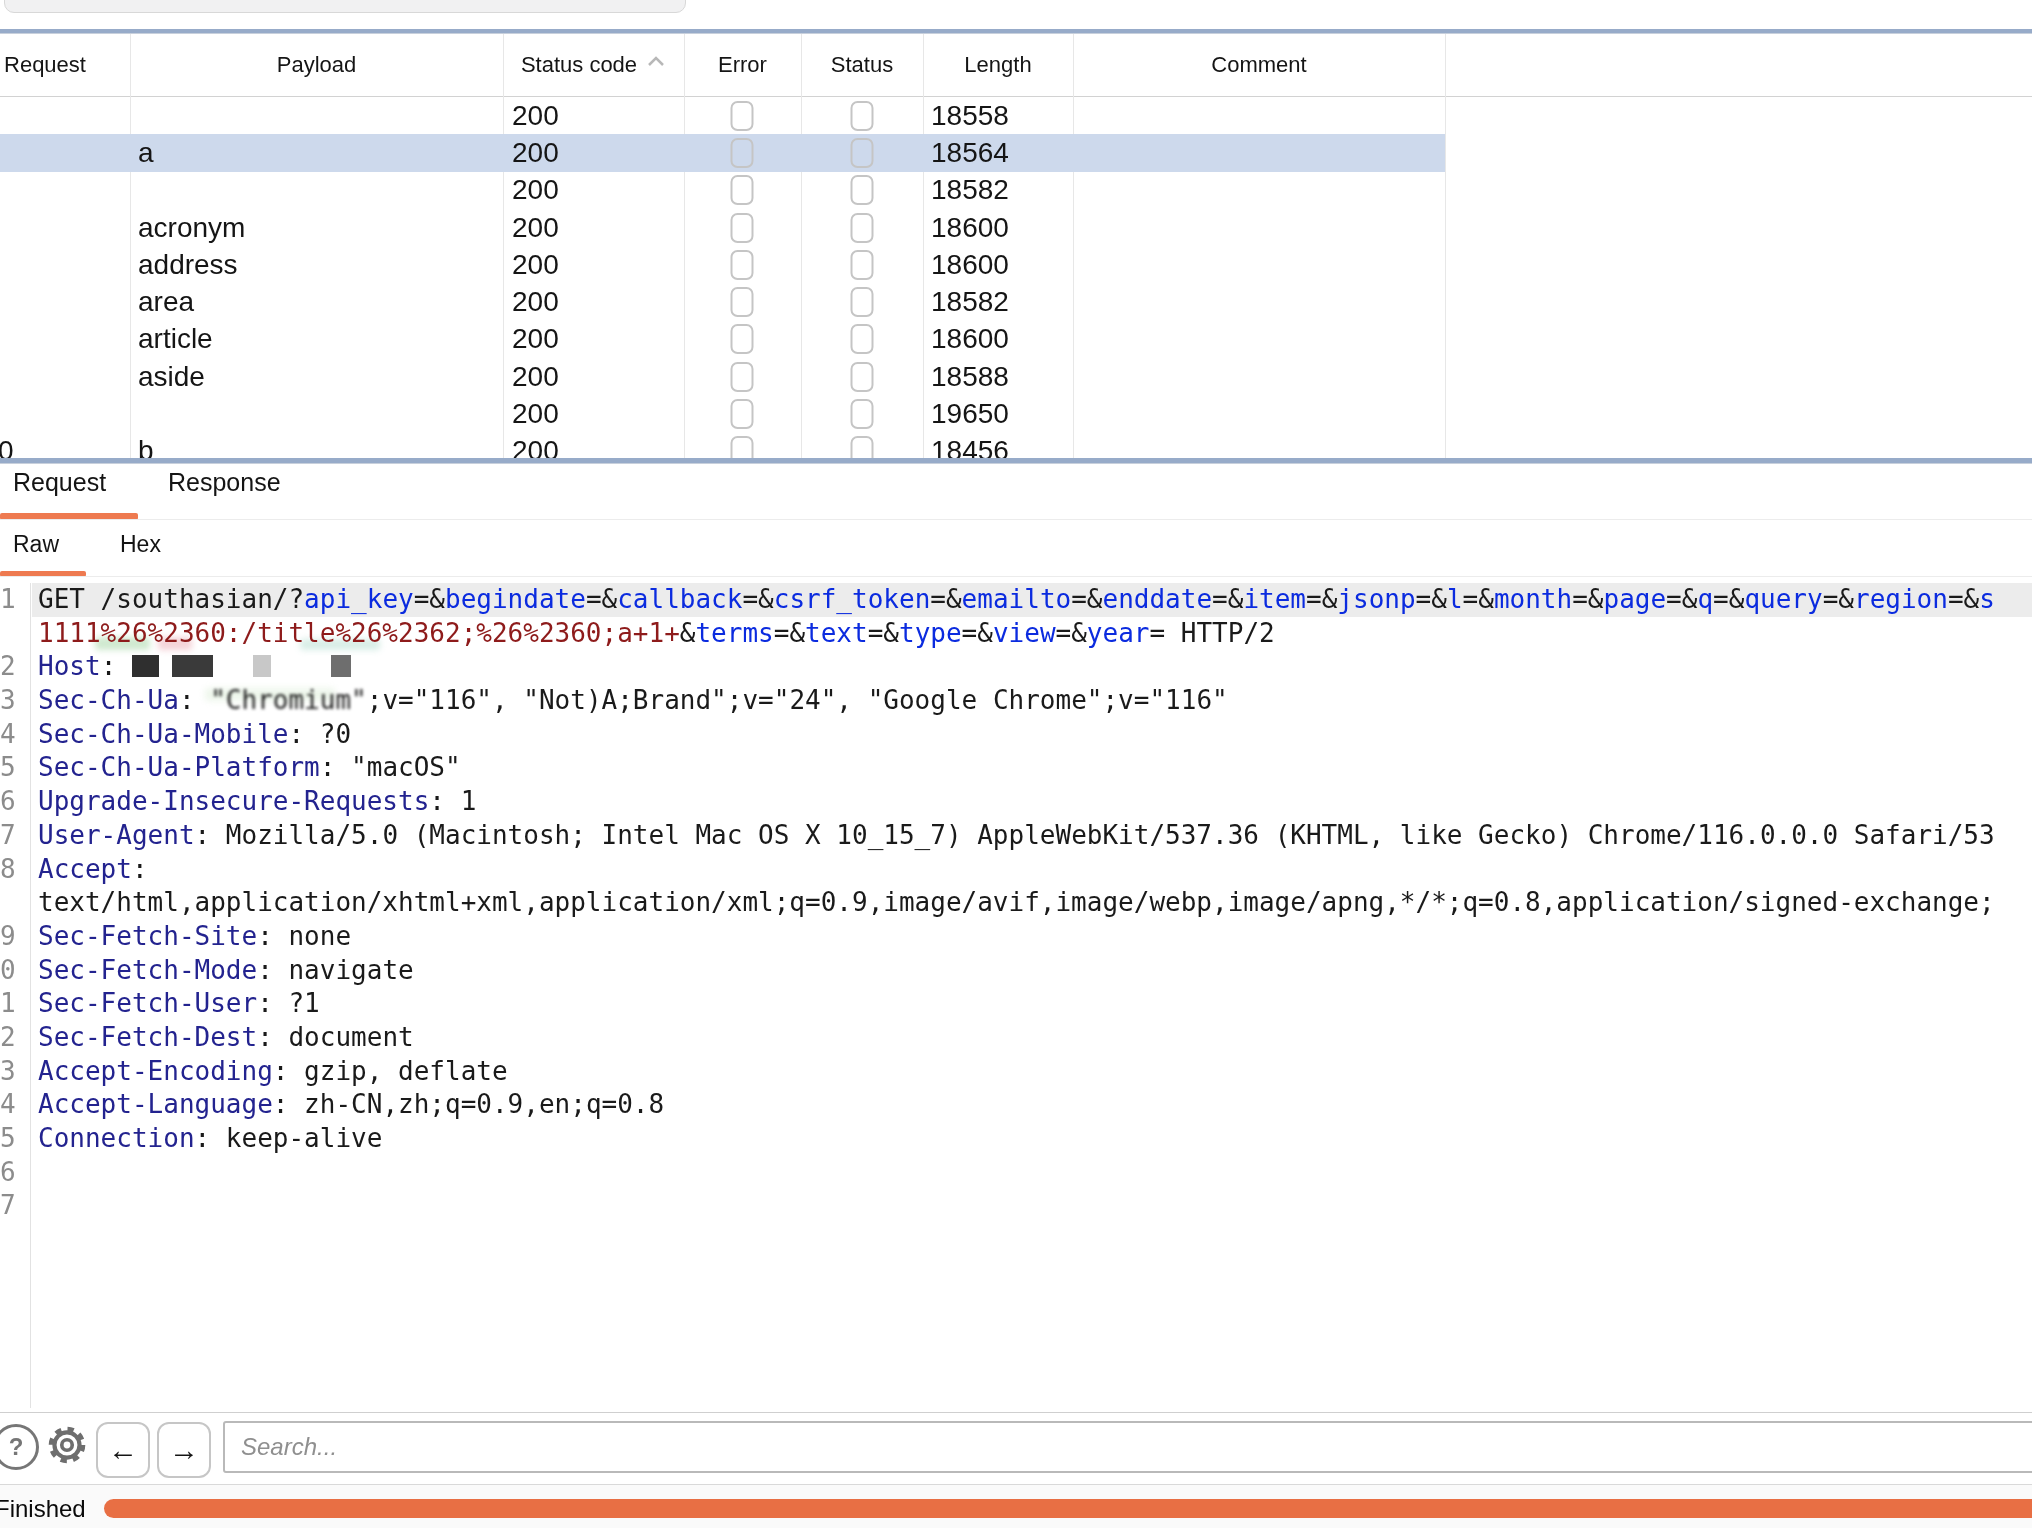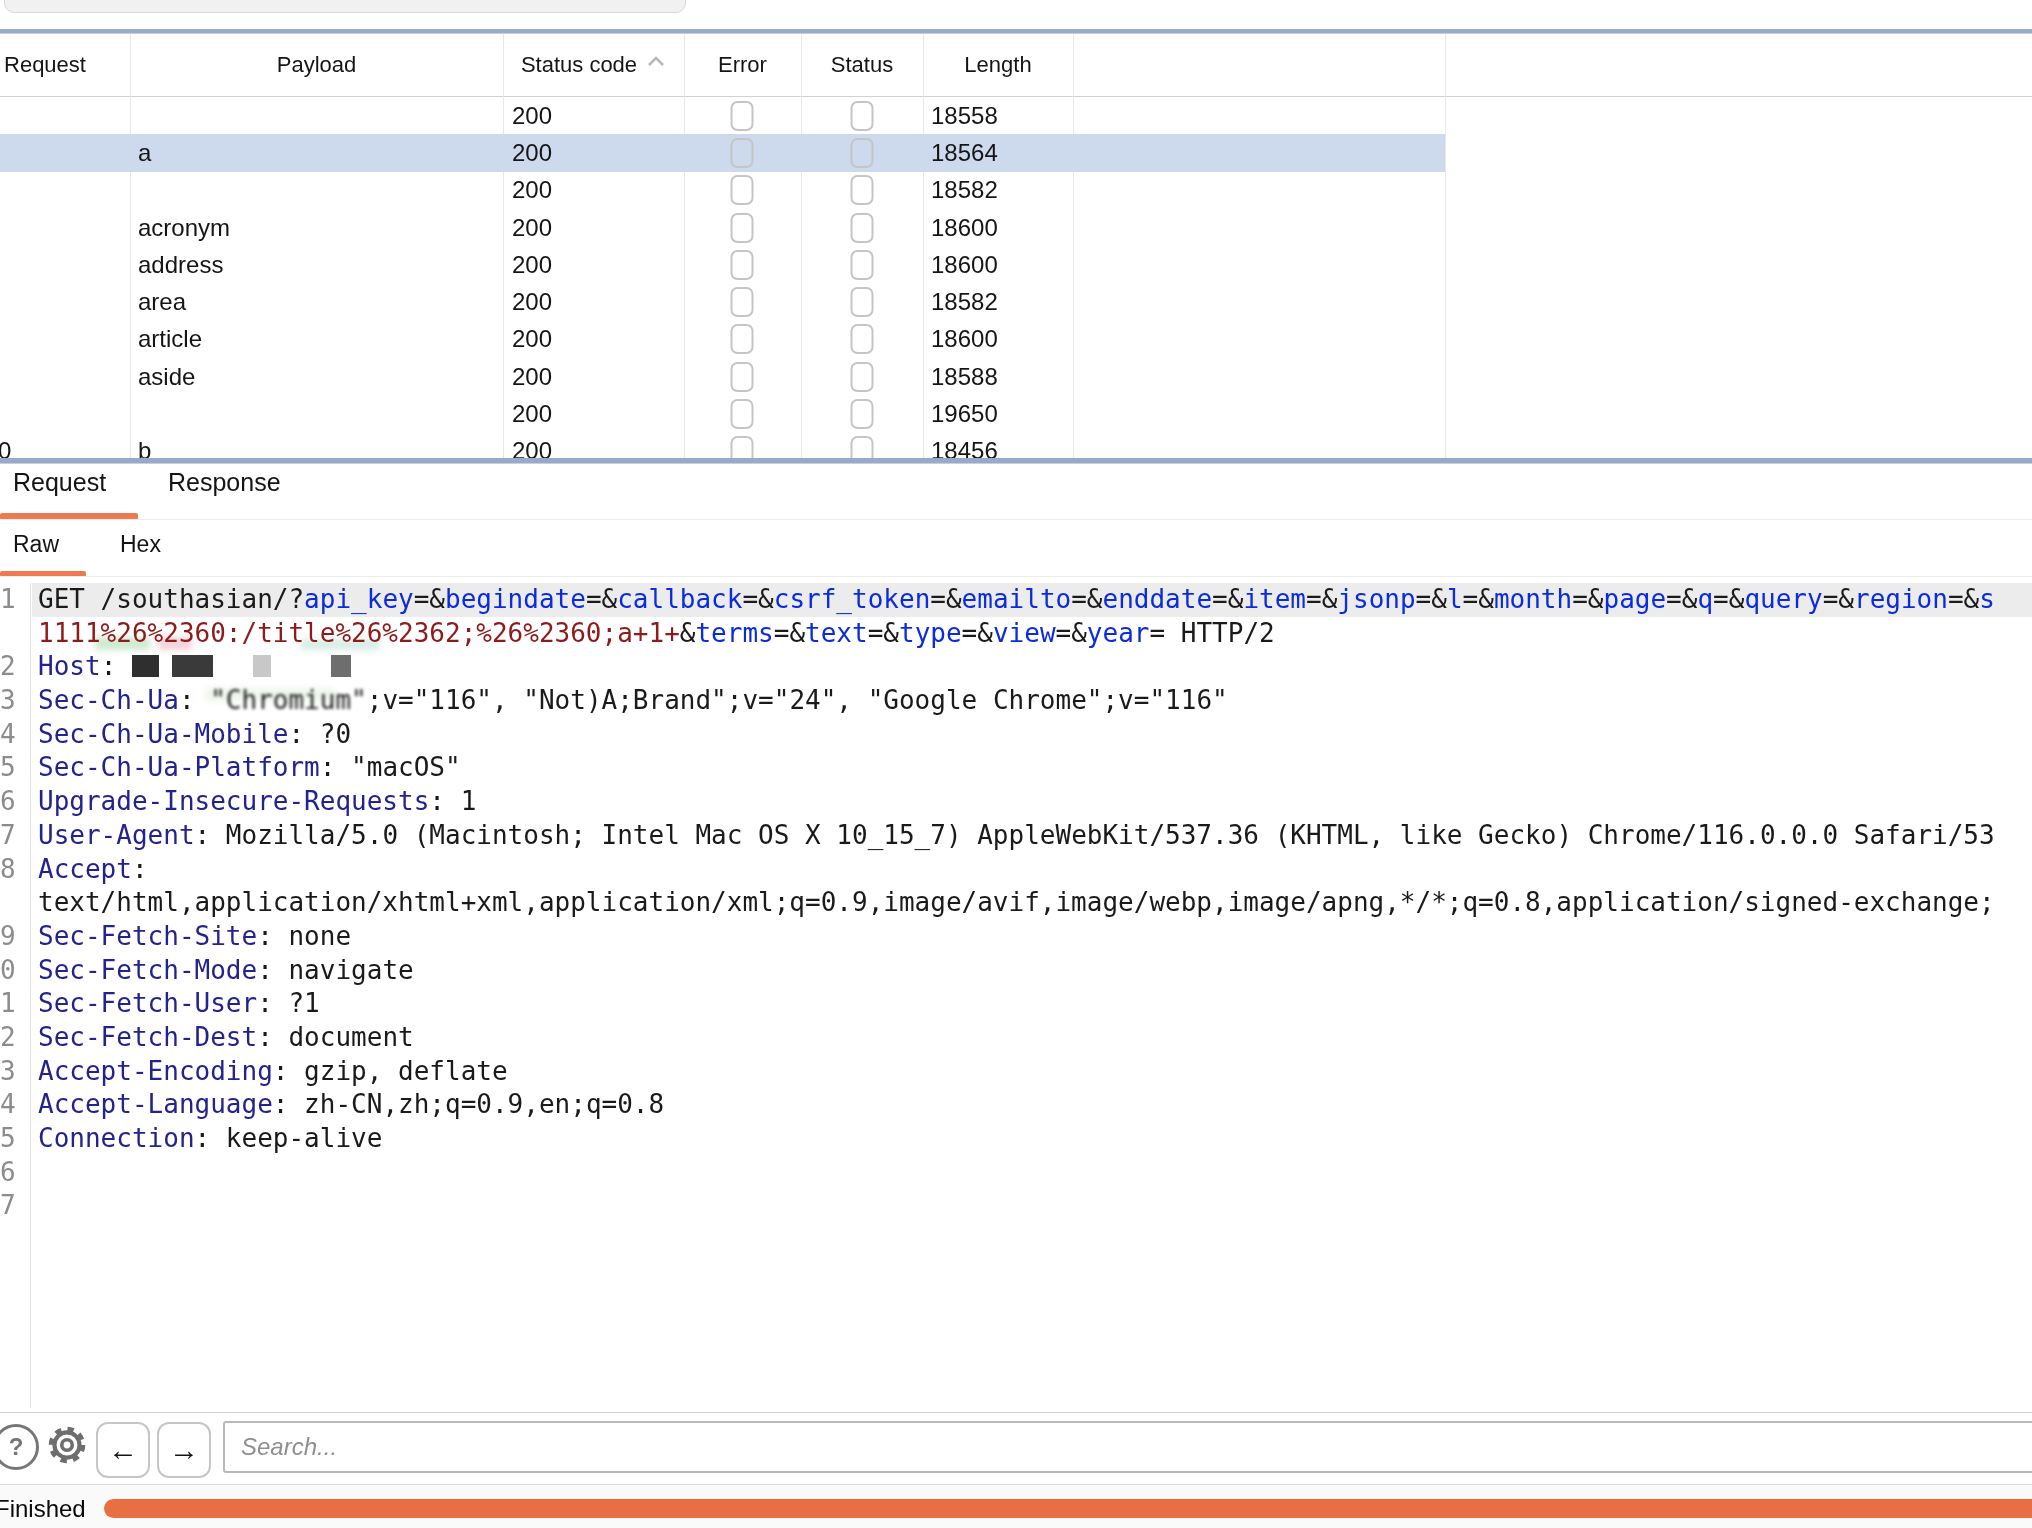--- a/index.html
+++ b/index.html
@@ -14,21 +14,21 @@
 
   
   .hcell{position:absolute;top:34px;height:62px;display:flex;align-items:center;justify-content:center;
          font-size:22px;color:#151515;background:transparent;}
   #hdr-border{position:absolute;left:0;top:96px;width:2032px;height:1px;background:#d2d2d2;}
   .vdiv{position:absolute;top:34px;height:424px;width:1px;background:#e7e7e7;}
   .sort-icon{margin-left:9px;margin-top:-8px;}
   #rows{position:absolute;left:0;top:97px;width:2032px;height:361px;overflow:hidden;}
   .row{position:relative;height:37.3px;width:1445px;}
   .row.selected{background:#cdd9ec;}
-  .cell{position:absolute;top:0;height:100%;display:flex;align-items:center;font-size:24px;color:#151515;white-space:pre;}
+  .cell{position:absolute;top:0;height:100%;display:flex;align-items:center;font-size:28px;color:#151515;white-space:pre;}
   .c-request{left:-2px;width:30px;}
   .c-payload{left:138px;width:360px;}
   .c-status{left:512px;width:165px;}
   .c-length{left:931px;width:140px;}
   .c-comment{left:1081px;width:360px;}
   .cb{position:absolute;top:50%;transform:translate(-50%,-50%);width:19px;height:26px;
       border:2px solid #c5c5c5;border-radius:7px;background:transparent;}
 
   
   .msg-tab{position:absolute;top:468px;font-size:25px;color:#141414;}
@@ -86,20 +86,21 @@
   <div class="hcell" style="left:130px;width:373px;">Payload</div>
   <div class="hcell" style="left:503px;width:181px;">
     <span>Status code</span>
     <svg class="sort-icon" width="20" height="14" viewBox="0 0 20 14">
       <polyline points="3,11 10,4 17,11" fill="none" stroke="#b8b8b8" stroke-width="2.5"></polyline>
     </svg>
   </div>
   <div class="hcell" style="left:684px;width:117px;">Error</div>
   <div class="hcell" style="left:801px;width:122px;">Status</div>
   <div class="hcell" style="left:923px;width:150px;text-align:center;">Length</div>
+  <div class="hcell" style="left:1073px;width:372px;">Comment</div>
   <div id="hdr-border"></div>
 
   <div class="vdiv" style="left:130px;"></div>
   <div class="vdiv" style="left:503px;"></div>
   <div class="vdiv" style="left:684px;"></div>
   <div class="vdiv" style="left:801px;"></div>
   <div class="vdiv" style="left:923px;"></div>
   <div class="vdiv" style="left:1073px;"></div>
   <div class="vdiv" style="left:1445px;"></div>
 

